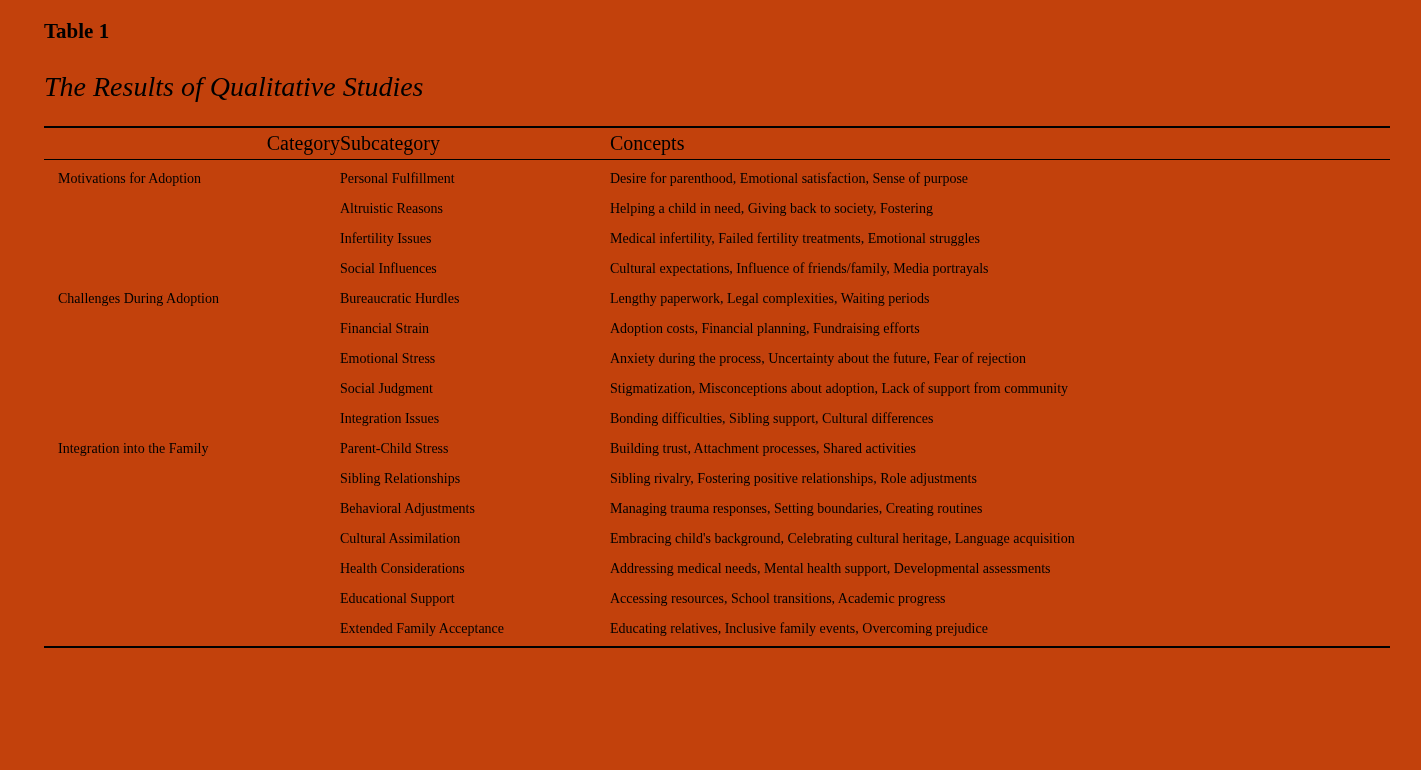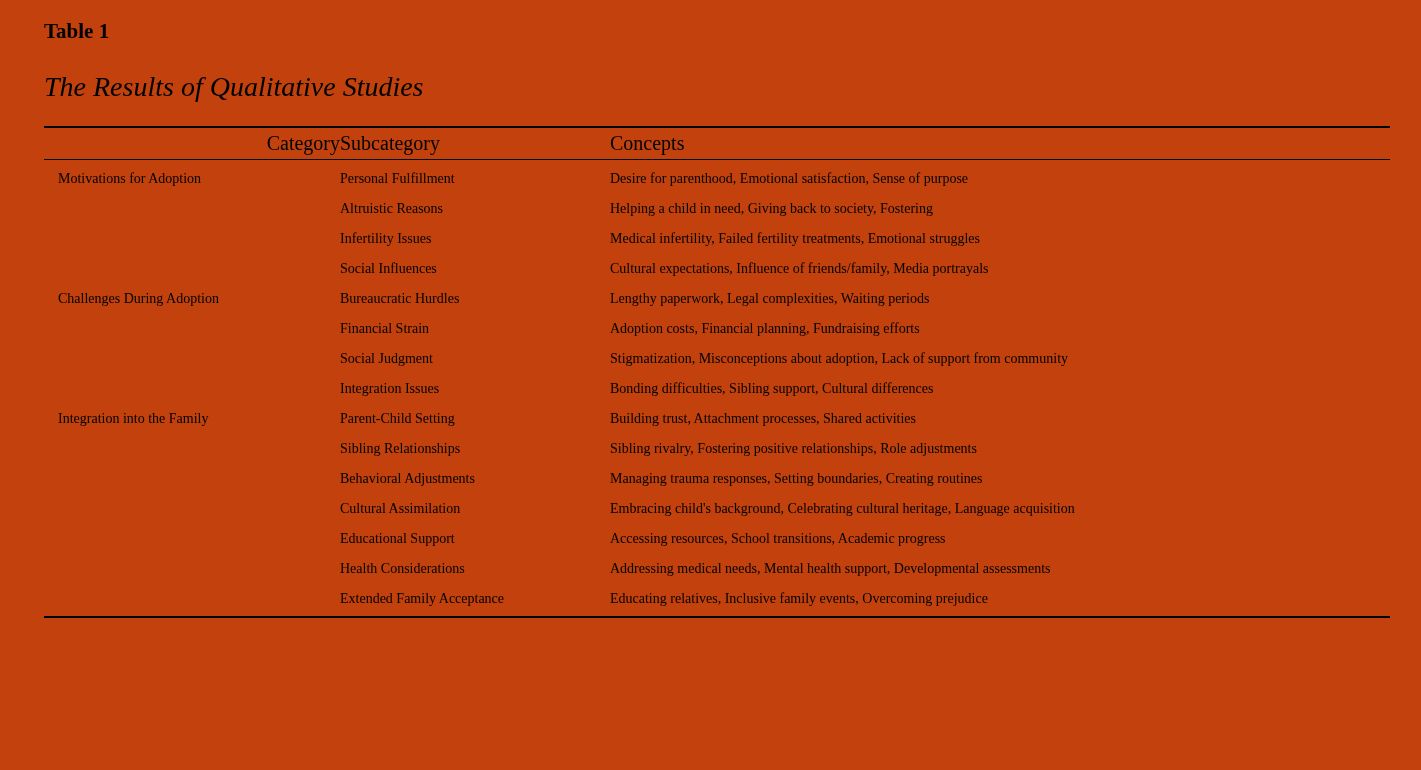--- a/index.html
+++ b/index.html
@@ -106,57 +106,62 @@
           <td class="cell-subcategory">Bureaucratic Hurdles</td>
           <td class="cell-concepts">Lengthy paperwork, Legal complexities, Waiting periods</td>
         </tr>
         <tr>
           <td class="cell-category"></td>
           <td class="cell-subcategory">Financial Strain</td>
           <td class="cell-concepts">Adoption costs, Financial planning, Fundraising efforts</td>
         </tr>
         <tr>
           <td class="cell-category"></td>
+          <td class="cell-subcategory">Emotional Stress</td>
+          <td class="cell-concepts">Anxiety during the process, Uncertainty about the future, Fear of rejection</td>
+        </tr>
+        <tr>
+          <td class="cell-category"></td>
           <td class="cell-subcategory">Social Judgment</td>
           <td class="cell-concepts">Stigmatization, Misconceptions about adoption, Lack of support from community</td>
         </tr>
         <tr>
           <td class="cell-category"></td>
           <td class="cell-subcategory">Integration Issues</td>
           <td class="cell-concepts">Bonding difficulties, Sibling support, Cultural differences</td>
         </tr>
         <tr>
           <td class="cell-category">Integration into the Family</td>
-          <td class="cell-subcategory">Parent-Child Setting</td>
+          <td class="cell-subcategory">Parent-Child Stress</td>
           <td class="cell-concepts">Building trust, Attachment processes, Shared activities</td>
         </tr>
         <tr>
           <td class="cell-category"></td>
           <td class="cell-subcategory">Sibling Relationships</td>
           <td class="cell-concepts">Sibling rivalry, Fostering positive relationships, Role adjustments</td>
         </tr>
         <tr>
           <td class="cell-category"></td>
           <td class="cell-subcategory">Behavioral Adjustments</td>
           <td class="cell-concepts">Managing trauma responses, Setting boundaries, Creating routines</td>
         </tr>
         <tr>
           <td class="cell-category"></td>
           <td class="cell-subcategory">Cultural Assimilation</td>
           <td class="cell-concepts">Embracing child's background, Celebrating cultural heritage, Language acquisition</td>
         </tr>
         <tr>
           <td class="cell-category"></td>
-          <td class="cell-subcategory">Educational Support</td>
-          <td class="cell-concepts">Accessing resources, School transitions, Academic progress</td>
+          <td class="cell-subcategory">Health Considerations</td>
+          <td class="cell-concepts">Addressing medical needs, Mental health support, Developmental assessments</td>
         </tr>
         <tr>
           <td class="cell-category"></td>
-          <td class="cell-subcategory">Health Considerations</td>
-          <td class="cell-concepts">Addressing medical needs, Mental health support, Developmental assessments</td>
+          <td class="cell-subcategory">Educational Support</td>
+          <td class="cell-concepts">Accessing resources, School transitions, Academic progress</td>
         </tr>
         <tr>
           <td class="cell-category"></td>
           <td class="cell-subcategory">Extended Family Acceptance</td>
           <td class="cell-concepts">Educating relatives, Inclusive family events, Overcoming prejudice</td>
         </tr>
       </tbody>
   </table>
 </div>
 

